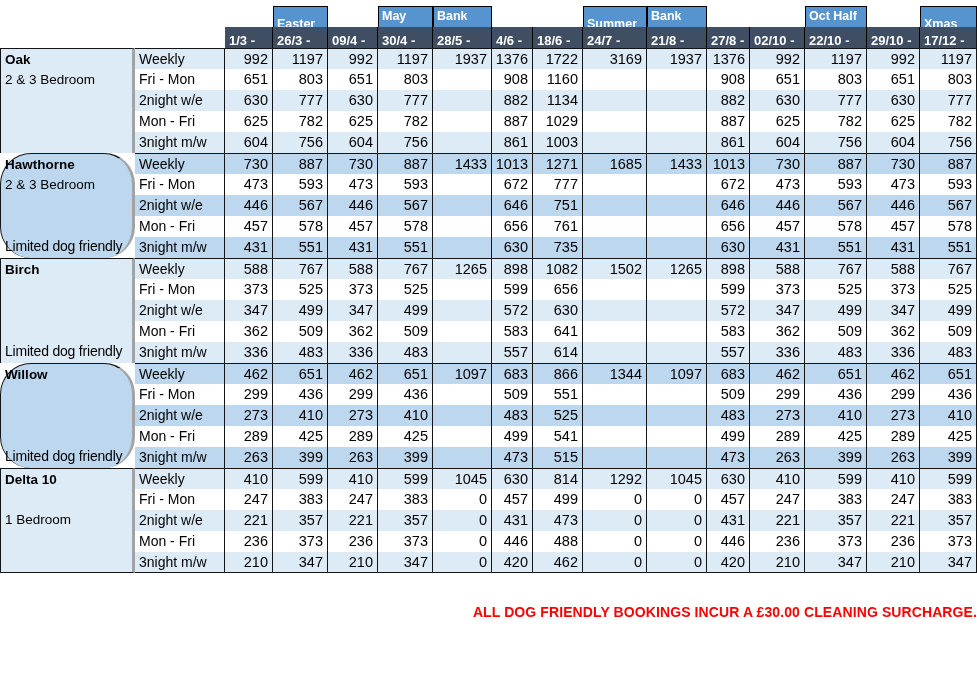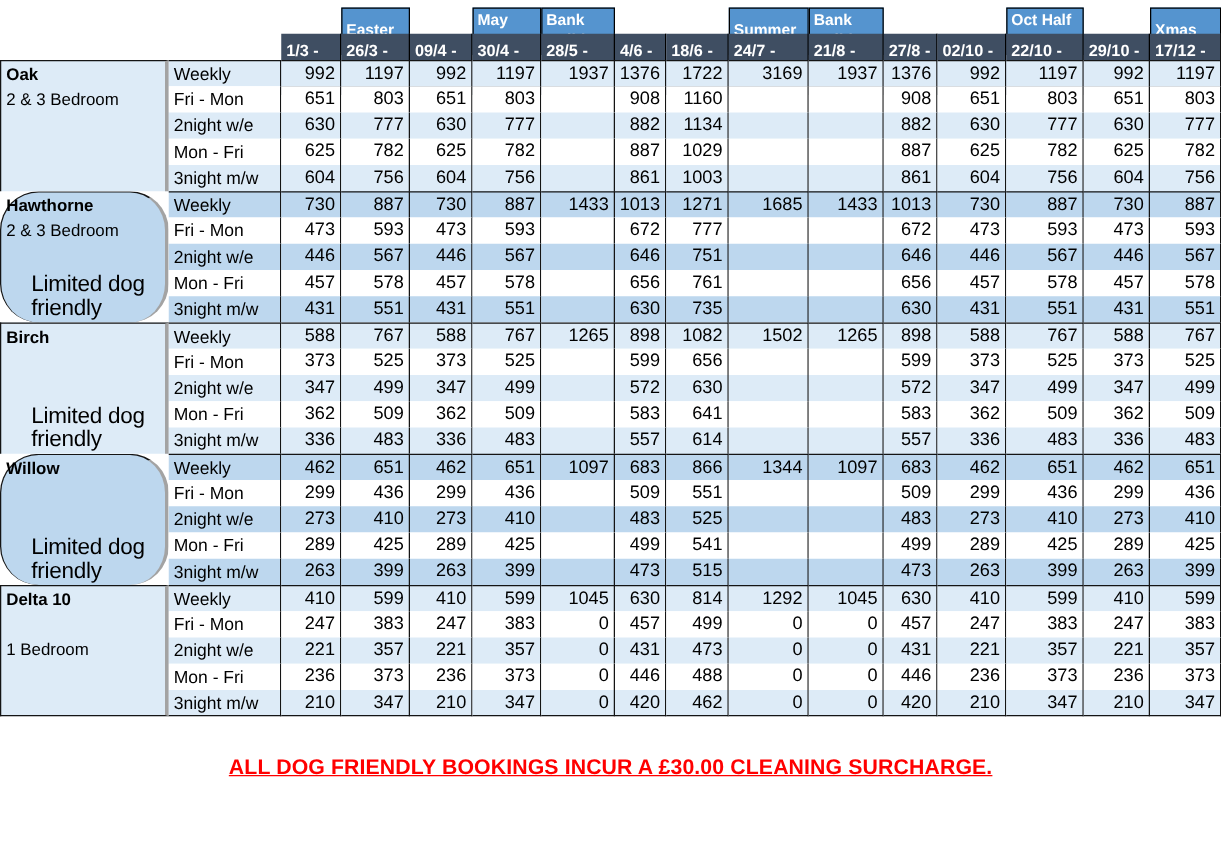--- a/index.html
+++ b/index.html
@@ -34,44 +34,43 @@
   }
   .date:last-of-type{border-right:1px solid #000;}
   
   .pcell{
     border-left:1px solid #141414;border-right:3px solid #a3a3a3;
     box-sizing:border-box;display:flex;flex-direction:column;
     padding:1px 4px 2px 4px;font-size:13.5px;
   }
   .pname{font-weight:bold;line-height:20px;}
   .psub{line-height:20px;}
-  .pnote{margin-top:auto;line-height:19px;font-size:18px;letter-spacing:-0.2px;margin-left:20px;}
+  .pnote{margin-top:auto;line-height:19px;font-size:14px;letter-spacing:-0.2px;}
   .lcell{
     box-sizing:border-box;border-right:1px solid #141414;
     font-size:14px;line-height:20px;padding-left:4px;
   }
   .vcell{
     box-sizing:border-box;border-right:1px solid #141414;
     font-size:14.5px;line-height:20px;text-align:right;padding-right:4px;
     font-variant-numeric:tabular-nums;
   }
   .lig.on{background:var(--stripe-light);}
   .med.on{background:var(--stripe-medium);}
   .lig.off,.med.off{background:#fff;}
   .pcell.lig{background:var(--stripe-light);}
   .pcell.med{background:var(--stripe-medium);border-radius:31px;}
   .sec-top{border-top:1px solid #141414;}
   .sec-bot{border-bottom:1.5px solid #141414;}
   .last-col{border-right:1.5px solid #141414;}
   
   #surcharge-note{
-    margin-top:31px;text-align:center;
-    color:var(--footer-red);font-weight:bold;font-size:17px;
+    margin-top:31px;text-align:right;
+    color:var(--footer-red);font-weight:bold;font-size:14px;
     letter-spacing:0.1px;
-    text-decoration:underline;
   }
 </style>
 </head>
 <body>
 
 <div id="pricing-table" style="grid-template-columns: 135px 90px 48px 55px 50px 55px 59px 41px 50px 64px 60px 43px 55px 62px 53px 57px;">
     <div class="hrow blank" style="grid-column: span 2;"></div>
     <div class="hol-gap"></div>
     <div class="hol">
       <div>Easter</div>

